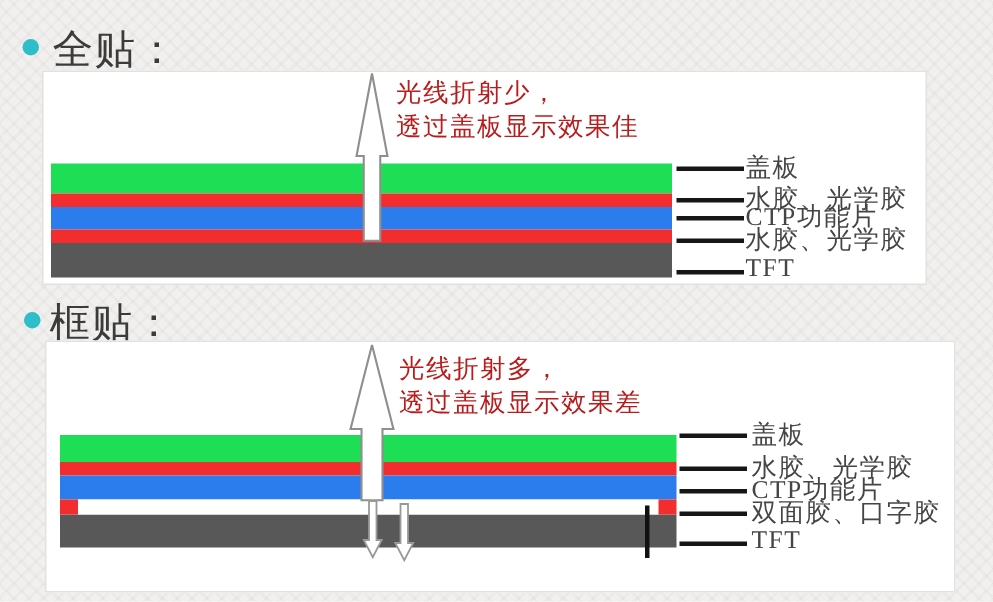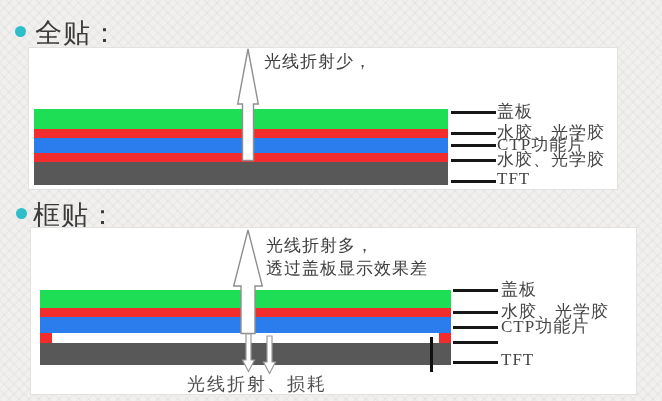--- a/index.html
+++ b/index.html
@@ -20,21 +20,21 @@
   #panel-1{left:28px;top:47px;width:590px;height:143px;}
   #panel-2{left:30px;top:227px;width:607px;height:168px;}
   .layers{position:absolute;}
   #layers-1{left:5px;top:61px;width:414px;}
   #layers-2{left:9px;top:62px;width:411px;}
   .layer{width:100%;}
   .adh-row{display:flex;width:100%;}
   .adh-red{width:12px;height:100%;}
   .adh-air{flex:1;height:100%;background:#ffffff;}
   .arrow-svg{position:absolute;overflow:visible;}
-  .note{position:absolute;font-size:17px;letter-spacing:1px;color:#404040;white-space:nowrap;}
+  .note{position:absolute;font-size:17px;letter-spacing:1px;color:#b91c1c;white-space:nowrap;}
   .callout-line{position:absolute;left:422px;width:45px;height:3px;background:#161616;}
   .layer-label{position:absolute;font-size:17px;letter-spacing:1px;color:#454545;white-space:nowrap;}
   #panel-1 .layer-label{left:468px;}
   #panel-2 .layer-label{left:470px;}
   .air-line{position:absolute;left:399px;top:109px;width:3px;height:35px;background:#111;}
   .loss-note{position:absolute;left:156px;top:144px;font-size:18px;letter-spacing:2px;color:#4f4f4f;white-space:nowrap;}
   .air-label{position:absolute;left:373px;top:145px;font-size:18px;letter-spacing:1px;color:#454545;white-space:nowrap;}
 </style>
 </head>
 <body>
@@ -51,20 +51,21 @@
       <div class="layer" style="height: 15px; background: rgb(43, 124, 236);"></div>
       <div class="layer" style="height: 9px; background: rgb(243, 45, 45);"></div>
       <div class="layer" style="height: 23px; background: rgb(88, 88, 88);"></div>
     </div>
 
     <svg class="arrow-svg" style="left:208px;top:0px" width="22" height="113">
       <polygon points="11,1 21.3,56 16.5,56 16.5,112.5 5.5,112.5 5.5,56 0.7,56" fill="#ffffff" stroke="#8f8f8f" stroke-width="1.4"></polygon>
     </svg>
 
     <div class="note" style="left:235px;top:2px">光线折射少，</div>
+    <div class="note" style="left:235px;top:25px">透过盖板显示效果佳</div>
 
     <div class="callout-line" style="top:63px"></div>
     <div class="callout-line" style="top:84px"></div>
     <div class="callout-line" style="top:96px"></div>
     <div class="callout-line" style="top:111px"></div>
     <div class="callout-line" style="top:132px"></div>
 
     <div class="layer-label" style="top:52px">盖板</div>
     <div class="layer-label" style="top:73px">水胶、光学胶</div>
     <div class="layer-label" style="top:85px">CTP功能片</div>
@@ -97,27 +98,27 @@
 
     <div class="callout-line" style="top:61px"></div>
     <div class="callout-line" style="top:83px"></div>
     <div class="callout-line" style="top:98px"></div>
     <div class="callout-line" style="top:113px"></div>
     <div class="callout-line" style="top:133px"></div>
 
     <div class="layer-label" style="top:50px">盖板</div>
     <div class="layer-label" style="top:72px">水胶、光学胶</div>
     <div class="layer-label" style="top:87px">CTP功能片</div>
+    <div class="layer-label" style="top:102px">双面胶、口字胶</div>
     <div class="layer-label" style="top:122px">TFT</div>
 
     <svg class="arrow-svg" style="left:211px;top:106px" width="13" height="38">
       <polygon points="4,0 4,26 0.5,26 6.5,37.5 12.5,26 9,26 9,0" fill="#ffffff" stroke="#999999" stroke-width="1.2"></polygon>
     </svg>
     <svg class="arrow-svg" style="left:232px;top:108px" width="13" height="38">
       <polygon points="4,0 4,26 0.5,26 6.5,37.5 12.5,26 9,26 9,0" fill="#ffffff" stroke="#999999" stroke-width="1.2"></polygon>
     </svg>
 
     <div class="air-line"></div>
 
-    <div class="loss-note">光线折射、损耗</div>
   </div>
 
 </div>
 
 </body></html>

